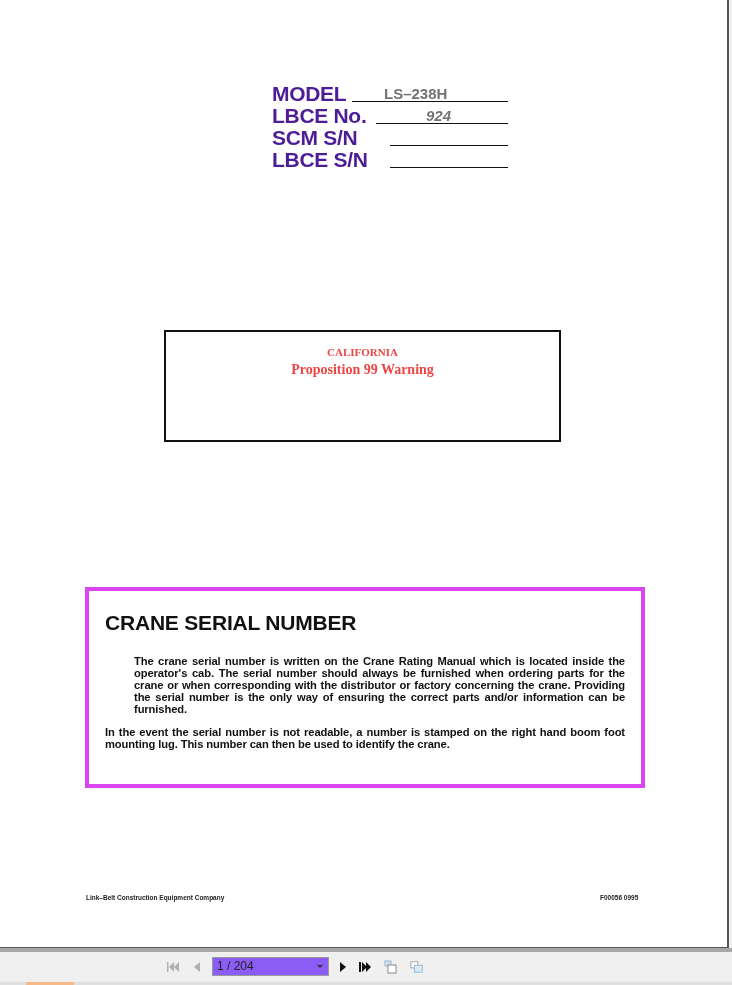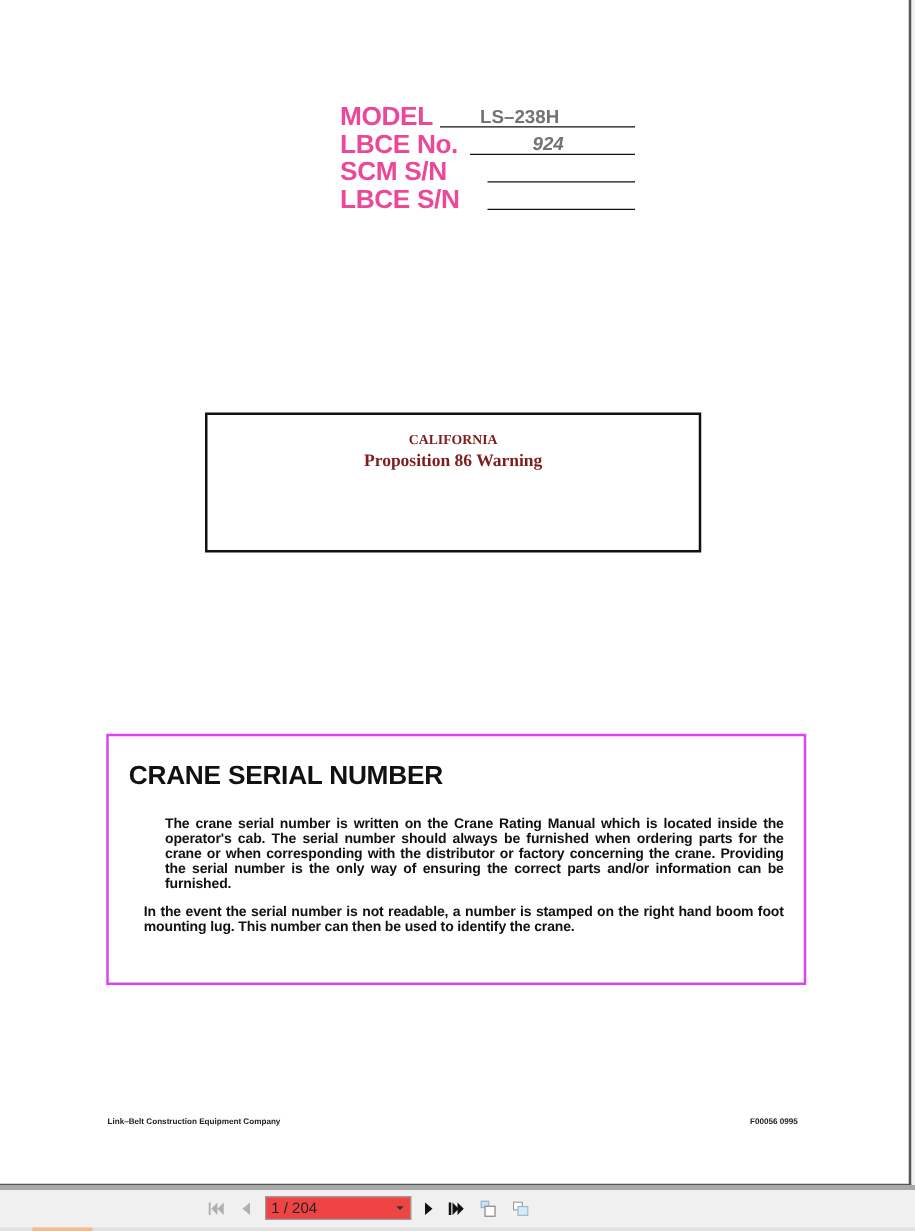--- a/index.html
+++ b/index.html
@@ -16,64 +16,64 @@
     }
     .shadow-bar {
       position:absolute; left:0; top:948px; width:732px; height:4px; background:#a8a8a8;
     }
     
     .hdr { position:absolute; left:272px; top:83px; width:240px; }
     .hdr-row { position:relative; height:22px; }
     .hdr-label {
       position:absolute; left:0; top:0;
       font-family:"Liberation Sans", sans-serif; font-weight:bold;
-      font-size:21px; line-height:22px; color:#ec4899; letter-spacing:-0.3px;
+      font-size:21px; line-height:22px; color:#4c1d95; letter-spacing:-0.3px;
     }
     .hdr-line { position:absolute; height:1px; background:#111; }
     .hdr-val {
       position:absolute; top:2px; font-weight:bold; font-size:15px; color:#737373;
       font-family:"Liberation Sans", sans-serif;
     }
     
     .prop {
       position:absolute; left:164px; top:330px; width:397px; height:112px;
       border:2px solid #111; box-sizing:border-box;
-      font-family:"Liberation Serif", serif; color:#7f1d1d;
+      font-family:"Liberation Serif", serif; color:#ef4444;
     }
     .prop-state { position:absolute; top:14px; left:0; right:0; text-align:center; font-weight:bold; font-size:11px; }
     .prop-title { position:absolute; top:30px; left:0; right:0; text-align:center; font-weight:bold; font-size:14px; }
     .prop-body {
       position:absolute; top:52px; left:36px; right:34px;
       font-weight:bold; font-size:10.5px; line-height:13px; text-align:justify;
     }
     
     .crane {
       position:absolute; left:85px; top:587px; width:560px; height:201px;
-      border:2px solid #d946ef; box-sizing:border-box; color:#111;
+      border:4px solid #d946ef; box-sizing:border-box; color:#111;
     }
     .crane-title {
       position:absolute; left:16px; top:20px;
       font-weight:bold; font-size:21px; letter-spacing:-0.2px;
     }
     .crane-p {
       position:absolute; left:16px; right:16px;
       font-weight:bold; font-size:11.2px; line-height:12px; text-align:justify; letter-spacing:-0.1px;
     }
     .crane-p1 { top:64px;margin-left:29px; }
-    .crane-p2 { top:135px;margin-left:12px; }
+    .crane-p2 { top:135px; }
     .foot-left { position:absolute; left:86px; top:894px; font-size:6.5px; color:#222; font-weight:bold; }
     .foot-right { position:absolute; left:600px; top:894px; font-size:6.5px; color:#222; font-weight:bold; }
     
     .toolbar {
       position:absolute; left:0; top:952px; width:732px; height:30px; background:#f0f0f0;
     }
     .nav-icon { position:absolute; top:9px; width:14px; height:12px; display:flex; align-items:center; justify-content:center; }
     .page-select {
       position:absolute; left:212px; top:957px; width:117px; height:19px;
-      background:#ef4444; border:1px solid #9a9a9a; box-sizing:border-box;
+      background:#8b5cf6; border:1px solid #9a9a9a; box-sizing:border-box;
       font-size:12px; line-height:17px; color:#222; padding-left:4px;
     }
     .page-select .arrow { position:absolute; right:5px; top:7px; width:0; height:0; border-left:3px solid transparent; border-right:3px solid transparent; border-top:3px solid #333; }
     .bottom-accent { position:absolute; left:26px; top:982px; width:48px; height:3px; background:#f5b98a; }
     .bottom-strip { position:absolute; left:0; top:982px; width:732px; height:3px; background:#e0e0e0; }
   </style>
 </head>
 <body>
 
 <div class="page">
@@ -94,21 +94,21 @@
       <span class="hdr-line" style="left:118px; width:118px; top:18px;"></span>
     </div>
     <div class="hdr-row">
       <span class="hdr-label">LBCE S/N</span>
       <span class="hdr-line" style="left:118px; width:118px; top:18px;"></span>
     </div>
   </div>
 
   <div class="prop">
     <div class="prop-state">CALIFORNIA</div>
-    <div class="prop-title">Proposition 86 Warning</div>
+    <div class="prop-title">Proposition 99 Warning</div>
   </div>
 
   <div class="crane">
     <div class="crane-title">CRANE SERIAL NUMBER</div>
     <div class="crane-p crane-p1">The crane serial number is written on the Crane Rating Manual which is located inside the operator's cab.  The serial number should always be furnished when ordering parts for the crane or when corresponding with the distributor or factory concerning the crane.  Providing the serial number is the only way of ensuring the correct parts and/or information can be furnished.</div>
     <div class="crane-p crane-p2">In the event the serial number is not readable, a number is stamped on the right hand boom foot mounting lug.  This number can then be used to identify the crane.</div>
   </div>
 
   <div class="foot-left">Link–Belt Construction Equipment Company</div>
   <div class="foot-right">F00056 0995</div>

